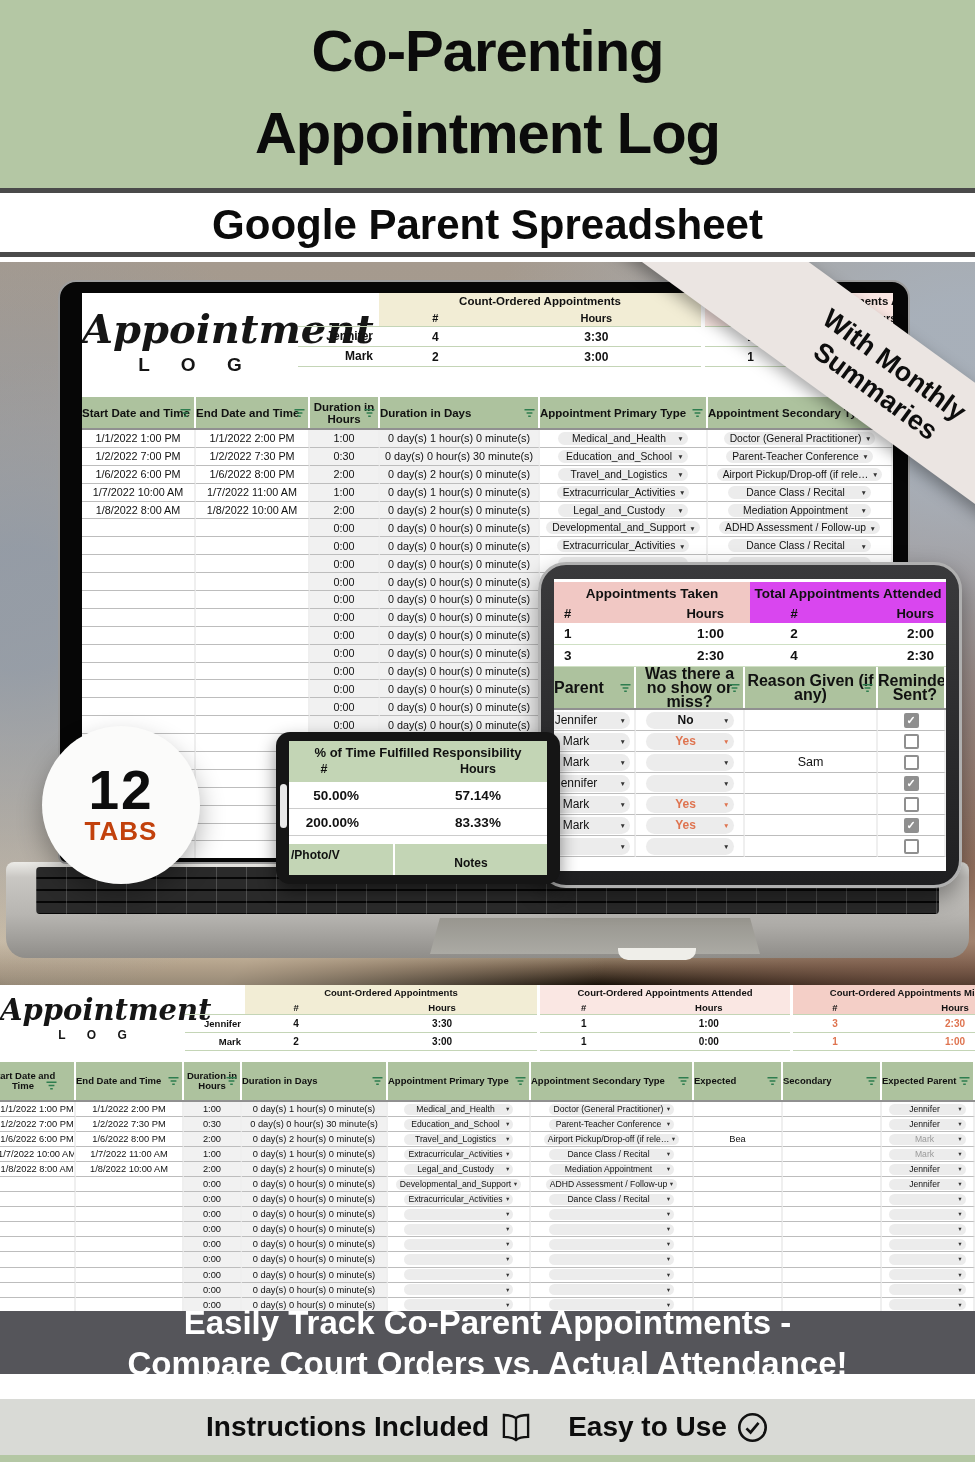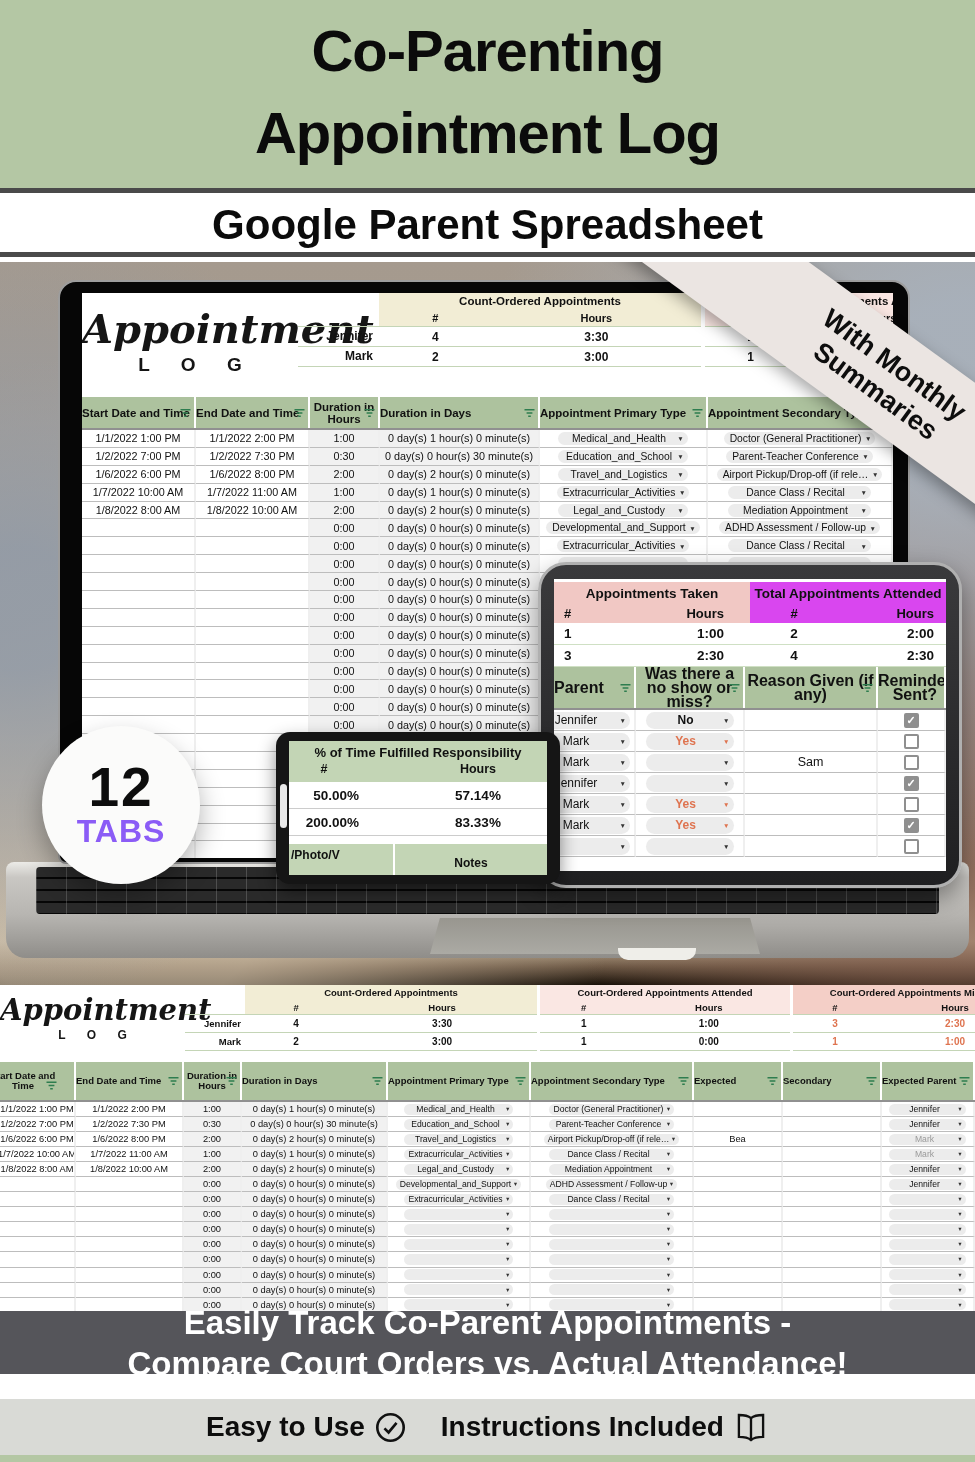--- a/index.html
+++ b/index.html
@@ -121,21 +121,21 @@
   .ph-foot{position:absolute;bottom:0;left:0;right:0;height:31px;display:flex;overflow:hidden;}
   .ph-foot div{background:#c3d5b5;font-size:12px;font-weight:bold;box-sizing:border-box;}
   .ph-foot .a{width:106px;border-right:2px solid #fff;padding:4px 0 0 2px;white-space:nowrap;}
   .ph-foot .b{flex:1;text-align:center;padding-top:12px;}
 
   
   .badge{position:absolute;left:42px;top:464px;width:158px;height:158px;border-radius:50%;background:#fbfbfa;
     z-index:45;display:flex;flex-direction:column;align-items:center;justify-content:center;
     box-shadow:0 12px 26px rgba(0,0,0,.30);}
   .badge .n{font-size:55px;font-weight:800;line-height:52px;letter-spacing:2px;color:#0d0d0d;}
-  .badge .l{font-size:32px;font-weight:800;letter-spacing:1px;color:#8b5cf6;}
+  .badge .l{font-size:26px;font-weight:800;letter-spacing:1px;color:#c2410c;}
   .ribbon{position:absolute;left:585px;top:67px;width:600px;height:98px;background:#ebe5e2;z-index:50;
     transform:rotate(36deg);display:flex;flex-direction:column;align-items:center;justify-content:center;
     box-shadow:0 6px 16px rgba(0,0,0,.35);}
   .ribbon div{font-size:27px;font-weight:800;line-height:32px;color:#0d0d0d;}
 
   
   .bottom-sheet{position:absolute;left:0;top:985px;width:975px;height:326px;background:#fff;overflow:hidden;}
   .bs-top{display:flex;height:74px;overflow:hidden;}
   .bs-logo{width:185px;text-align:center;padding-top:10px;box-sizing:border-box;}
   .bs-logo .logo-script{font-size:29px;line-height:31px;}
@@ -1139,31 +1139,31 @@
       </div>
   </section>
 
   <div class="dark-banner">
     <div>Easily Track Co-Parent Appointments -</div>
     <div>Compare Court Orders vs. Actual Attendance!</div>
   </div>
 
   <footer class="footer-bar" id="footer-bar">
       <div class="fitem">
+        <div>Instructions Included</div>
+        <span style="display: inline-flex;">
+          <svg viewBox="0 0 26 24" width="36" height="33">
+            <path d="M13 5.2C11 3.5 8 2.9 4.2 2.9v15.9c3.8 0 6.8.6 8.8 2.3 2-1.7 5-2.3 8.8-2.3V2.9C18 2.9 15 3.5 13 5.2zm0 0v15.9" fill="none" stroke="#111" stroke-width="1.7"></path>
+          </svg>
+        </span>
+      </div>
+      <div class="fitem">
         <div>Easy to Use</div>
         <span style="display: inline-flex;">
           <svg viewBox="0 0 24 24" width="33" height="33">
             <circle cx="12" cy="12" r="9.6" fill="none" stroke="#111" stroke-width="1.9"></circle>
             <path d="M7.6 12.6l3 3 5.8-7" fill="none" stroke="#111" stroke-width="1.9"></path>
           </svg>
         </span>
       </div>
-      <div class="fitem">
-        <div>Instructions Included</div>
-        <span style="display: inline-flex;">
-          <svg viewBox="0 0 26 24" width="36" height="33">
-            <path d="M13 5.2C11 3.5 8 2.9 4.2 2.9v15.9c3.8 0 6.8.6 8.8 2.3 2-1.7 5-2.3 8.8-2.3V2.9C18 2.9 15 3.5 13 5.2zm0 0v15.9" fill="none" stroke="#111" stroke-width="1.7"></path>
-          </svg>
-        </span>
-      </div>
     </footer>
   <div class="green-strip"></div>
 </div>
 
 </body></html>

